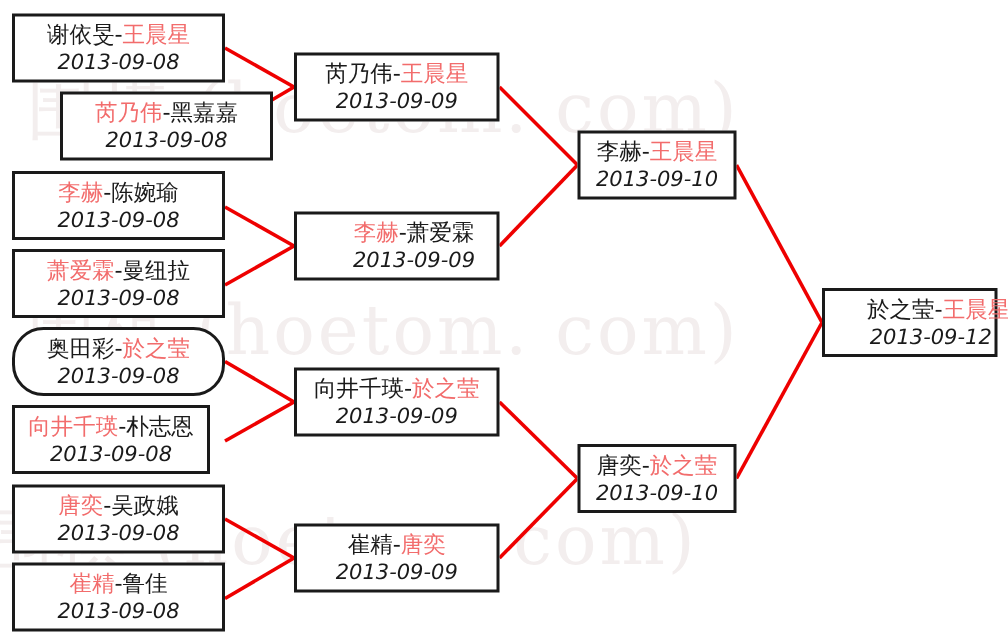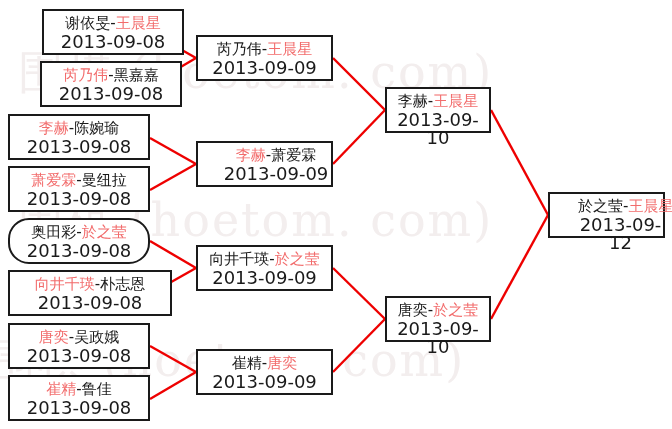--- a/index.html
+++ b/index.html
@@ -40,25 +40,26 @@
   }
   .pair{
     font-size:15px;
     line-height:19px;
     color:#1a1a1a;
     white-space:nowrap;
   }
   .pair .win{color:#f26c6c;}
   .pair .sep{color:#1a1a1a;}
   .date{
-    font-size:18px;
+    font-size:14px;
     line-height:18px;
     color:#1a1a1a;
     font-family:"DejaVu Sans","Liberation Sans",sans-serif;
     letter-spacing:0px;
+    font-style:italic;
   }
 </style>
 </head>
 <body>
 
 <div id="bracket">
 
   <div class="watermark wm1">围棋 (hoetom. com)</div>
   <div class="watermark wm2">围棋 (hoetom. com)</div>
   <div class="watermark wm3">围棋 (hoetom. com)</div>
@@ -82,21 +83,21 @@
       <path d="M333,164 L385,110"></path>
 
       <path d="M333,268 L385,319"></path>
       <path d="M333,372 L385,319"></path>
 
       <path d="M491,110 L548,215"></path>
       <path d="M491,319 L548,215"></path>
     </g>
   </svg>
 
-  <div class="match" style="left:8px;top:9px;width:142px;height:46px;margin-left:34px;">
+  <div class="match" style="left:8px;top:9px;width:142px;height:46px;">
     <div class="pair">
       <span>谢依旻</span><span class="sep">-</span><span class="win">王晨星</span>
     </div>
     <div class="date">2013-09-08</div>
   </div>
 
   <div class="match" style="left:8px;top:61px;width:142px;height:46px;margin-left:32px;">
     <div class="pair">
       <span class="win">芮乃伟</span><span class="sep">-</span><span>黑嘉嘉</span>
     </div>
@@ -117,21 +118,21 @@
     <div class="date">2013-09-08</div>
   </div>
 
   <div class="match" style="left:8px;top:218px;width:142px;height:46px;border-radius:21px;">
     <div class="pair">
       <span>奥田彩</span><span class="sep">-</span><span class="win">於之莹</span>
     </div>
     <div class="date">2013-09-08</div>
   </div>
 
-  <div class="match" style="left:8px;top:270px;width:164px;height:46px;">
+  <div class="match" style="left:8px;top:270px;width:132px;height:46px;">
     <div class="pair">
       <span class="win">向井千瑛</span><span class="sep">-</span><span>朴志恩</span>
     </div>
     <div class="date">2013-09-08</div>
   </div>
 
   <div class="match" style="left:8px;top:323px;width:142px;height:46px;">
     <div class="pair">
       <span class="win">唐奕</span><span class="sep">-</span><span>吴政娥</span>
     </div>

